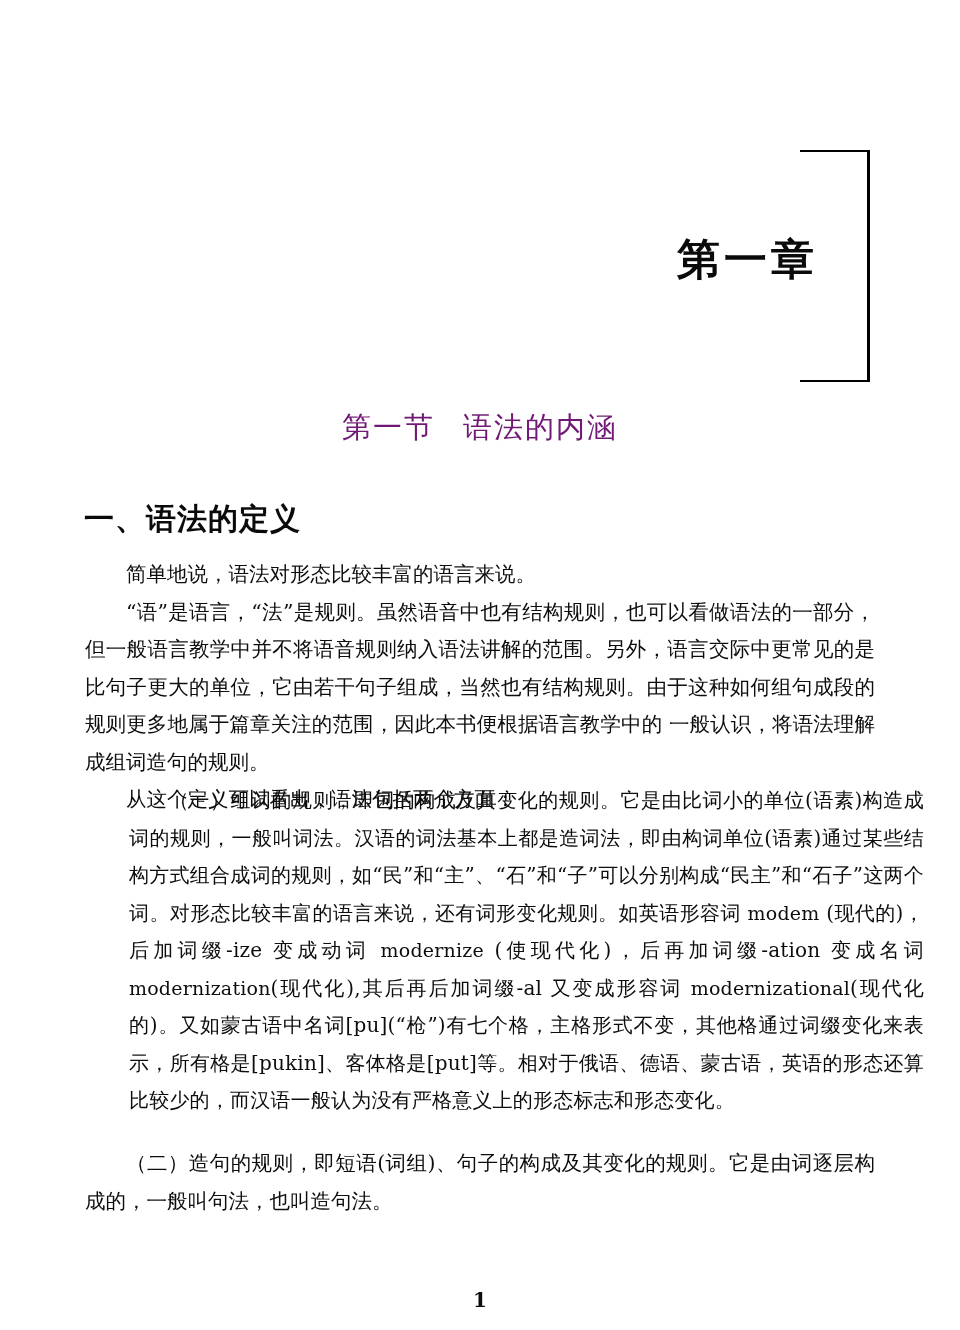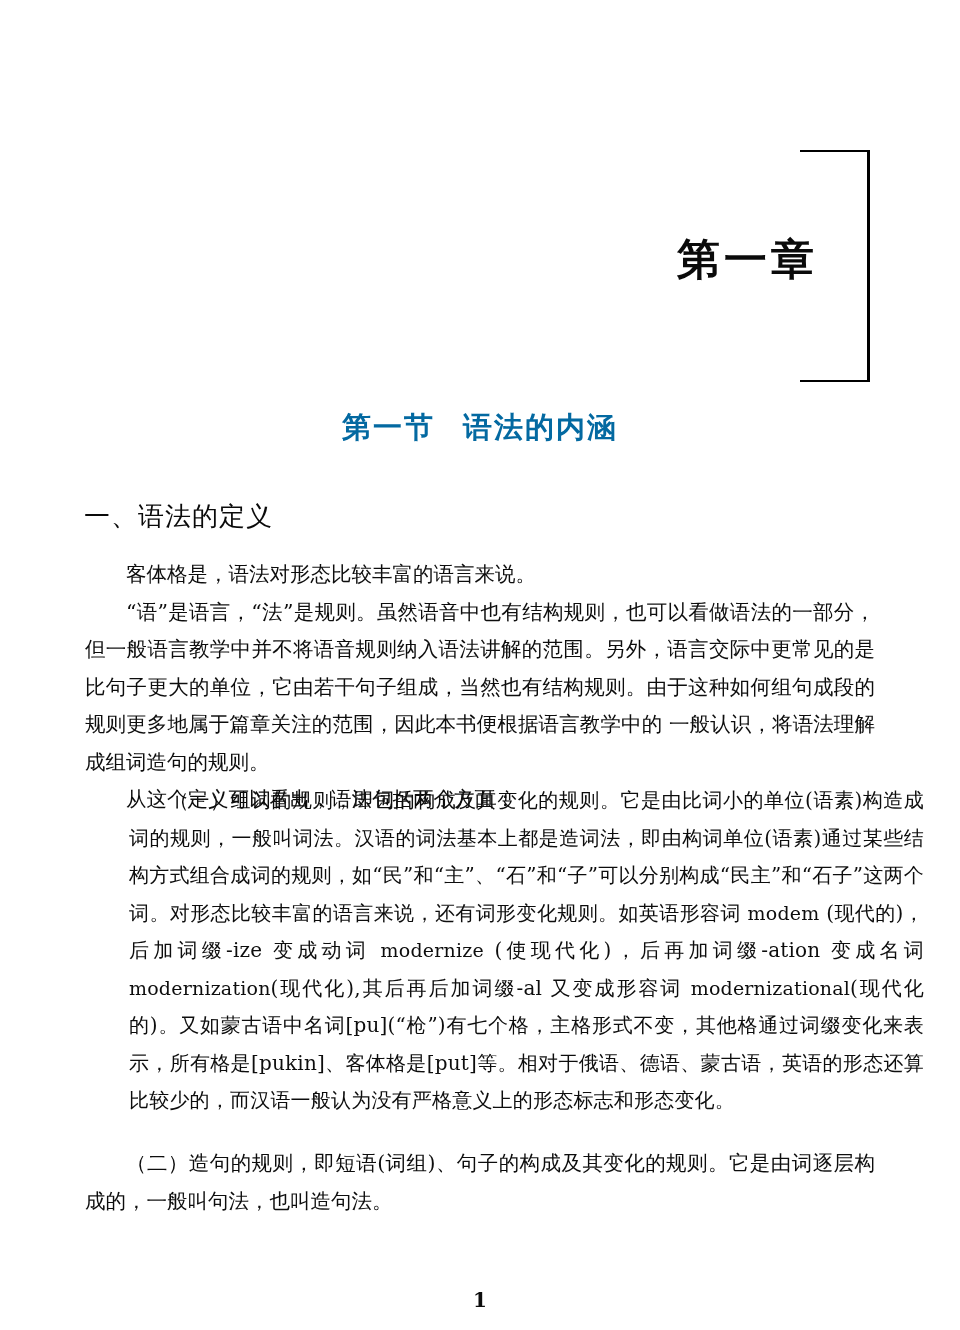--- a/index.html
+++ b/index.html
@@ -59,35 +59,35 @@
   }
 
   
   .section-heading {
     position: absolute;
     left: 0;
     top: 408px;
     width: 960px;
     text-align: center;
     font-family: "DejaVu Sans", "Liberation Sans", sans-serif;
-    font-weight: bold;
+    font-weight: normal;
     font-size: 29px;
     letter-spacing: 2px;
-    color: #0369a1;
+    color: #701a75;
   }
   .section-heading .gap { display: inline-block; width: 28px; }
 
   
   .sub-heading {
     position: absolute;
     left: 84px;
     top: 499px;
     font-family: "DejaVu Sans", "Liberation Sans", sans-serif;
-    font-weight: normal;
-    font-size: 26px;
+    font-weight: bold;
+    font-size: 30px;
     letter-spacing: 1px;
     color: #0a0a0a;
   }
 
   
   .body-block {
     position: absolute;
     left: 85px;
     font-size: 20.5px;
     line-height: 37.5px;
@@ -140,21 +140,21 @@
     </div>
   </div>
 
   <div class="section-heading">
     <span>第一节</span><span class="gap"></span><span>语法的内涵</span>
   </div>
 
   <div class="sub-heading">一、语法的定义</div>
 
   <div class="body-block" id="block-a">
-    <p class="indent"><span>客体格是，</span><span class="b">语法</span><span>对形态比较丰富的语言来说。</span></p>
+    <p class="indent"><span>简单地说，</span><span class="b">语法</span><span>对形态比较丰富的语言来说。</span></p>
     <p class="indent">“语”是语言，“法”是规则。虽然语音中也有结构规则，也可以看做语法的一部分，但一般语言教学中并不将语音规则纳入语法讲解的范围。另外，语言交际中更常见的是比句子更大的单位，它由若干句子组成，当然也有结构规则。由于这种如何组句成段的规则更多地属于篇章关注的范围，因此本书便根据语言教学中的 一般认识，将语法理解成组词造句的规则。</p>
     <p class="indent">从这个定义可以看出，语法包括两个方面：</p>
   </div>
 
   <div class="body-block" id="block-b">
     <p class="indent dense"><span>（一）组词的规则，即词的构成及其变化的规则。它是由比词小的单位(语素)构造成词的规则，一般叫</span><span class="b">词法</span><span>。汉语的词法基本上都是造词法，即由构词单位(语素)通过某些结构方式组合成词的规则，如“民”和“主”、“石”和“子”可以分别构成“民主”和“石子”这两个词。对形态比较丰富的语言来说，还有词形变化规则。如英语形容词 </span><span class="en">modem</span><span> (现代的)，后加词缀-ize 变成动词 </span><span class="en">modernize</span><span> (使现代化)，后再加词缀-ation 变成名词 </span><span class="en">modernization</span><span>(现代化),其后再后加词缀-al 又变成形容词 </span><span class="en">modernizational</span><span>(现代化的)。又如蒙古语中名词[pu](“枪”)有七个格，主格形式不变，其他格通过词缀变化来表示，所有格是[pukin]、客体格是[put]等。相对于俄语、德语、蒙古语，英语的形态还算比较少的，而汉语一般认为没有严格意义上的形态标志和形态变化。</span></p>
   </div>
 
   <div class="body-block" id="block-c">
     <p class="indent"><span>（二）造句的规则，即短语(词组)、句子的构成及其变化的规则。它是由词逐层构成的，一般叫</span><span class="b">句法</span><span>，也叫</span><span class="b">造句法</span><span>。</span></p>

